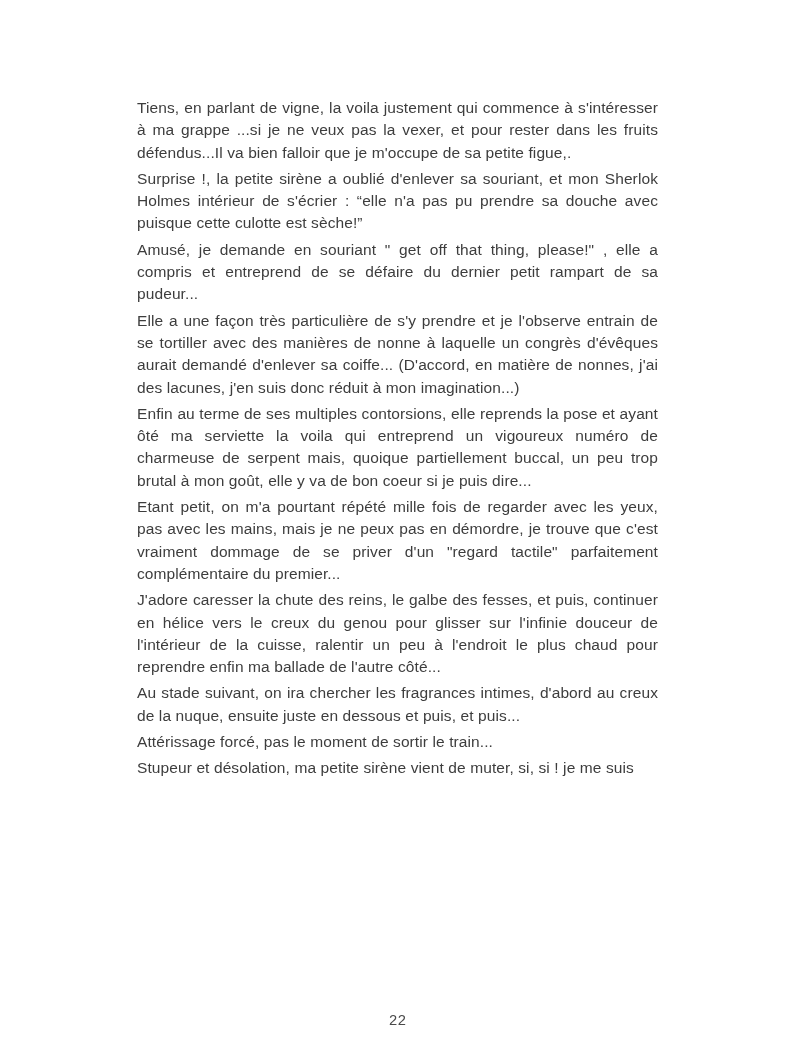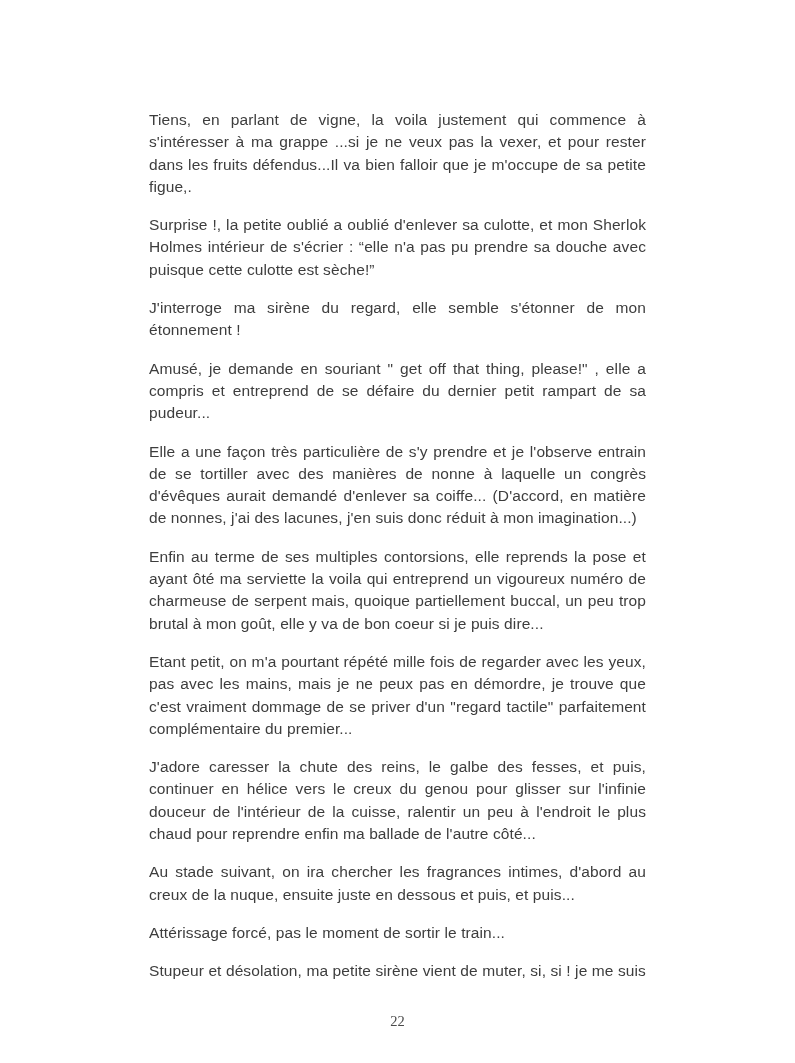--- a/index.html
+++ b/index.html
@@ -26,44 +26,43 @@
     left: 133px;
     top: 93px;
     width: 529px;
     font-family: "Liberation Sans", sans-serif;
     font-size: 15.5px;
     line-height: 22.3px;
     color: #3d3d3d;
     letter-spacing: 0.1px;
   }
   .text-block p {
-    margin: 16px;
+    margin: 4px;
     padding: 0;
     text-align: justify;
     text-justify: inter-word;
   }
   .page-number {
     position: absolute;
     left: 0;
     right: 0;
     top: 1013px;
     text-align: center;
-    font-family: Liberation Serif, serif;
+    font-family: Liberation Mono, monospace;
     font-size: 14.5px;
     color: #4a4a4a;
   }
 </style>
 </head>
 <body>
 
 <div class="page">
   <div class="text-block">
     <p>Tiens, en parlant de vigne, la voila justement qui commence à s'intéresser à ma grappe ...si je ne veux pas la vexer, et pour rester dans les fruits défendus...Il va bien falloir que je m'occupe de sa petite figue,.</p>
-    <p>Surprise !, la petite oublié a oublié d'enlever sa culotte, et mon Sherlok Holmes intérieur de s'écrier : “elle n'a pas pu prendre sa douche avec puisque cette culotte est sèche!”</p>
-    <p>J'interroge ma sirène du regard, elle semble s'étonner de mon étonnement !</p>
+    <p>Surprise !, la petite sirène a oublié d'enlever sa souriant, et mon Sherlok Holmes intérieur de s'écrier : “elle n'a pas pu prendre sa douche avec puisque cette culotte est sèche!”</p>
     <p>Amusé, je demande en souriant " get off that thing, please!" , elle a compris et entreprend de se défaire du dernier petit rampart de sa pudeur...</p>
     <p>Elle a une façon très particulière de s'y prendre et je l'observe entrain de se tortiller avec des manières de nonne à laquelle un congrès d'évêques aurait demandé d'enlever sa coiffe... (D'accord, en matière de nonnes, j'ai des lacunes, j'en suis donc réduit à mon imagination...)</p>
     <p>Enfin au terme de ses multiples contorsions, elle reprends la pose et ayant ôté ma serviette la voila qui entreprend un vigoureux numéro de charmeuse de serpent mais, quoique partiellement buccal, un peu trop brutal à mon goût, elle y va de bon coeur si je puis dire...</p>
     <p>Etant petit, on m'a pourtant répété mille fois de regarder avec les yeux, pas avec les mains, mais je ne peux pas en démordre, je trouve que c'est vraiment dommage de se priver d'un "regard tactile" parfaitement complémentaire du premier...</p>
     <p>J'adore caresser la chute des reins, le galbe des fesses, et puis, continuer en hélice vers le creux du genou pour glisser sur l'infinie douceur de l'intérieur de la cuisse, ralentir un peu à l'endroit le plus chaud pour reprendre enfin ma ballade de l'autre côté...</p>
     <p>Au stade suivant, on ira chercher les fragrances intimes, d'abord au creux de la nuque, ensuite juste en dessous et puis, et puis...</p>
     <p>Attérissage forcé, pas le moment de sortir le train...</p>
     <p>Stupeur et désolation, ma petite sirène vient de muter, si, si ! je me suis</p>
   </div>
   <div class="page-number">22</div>

